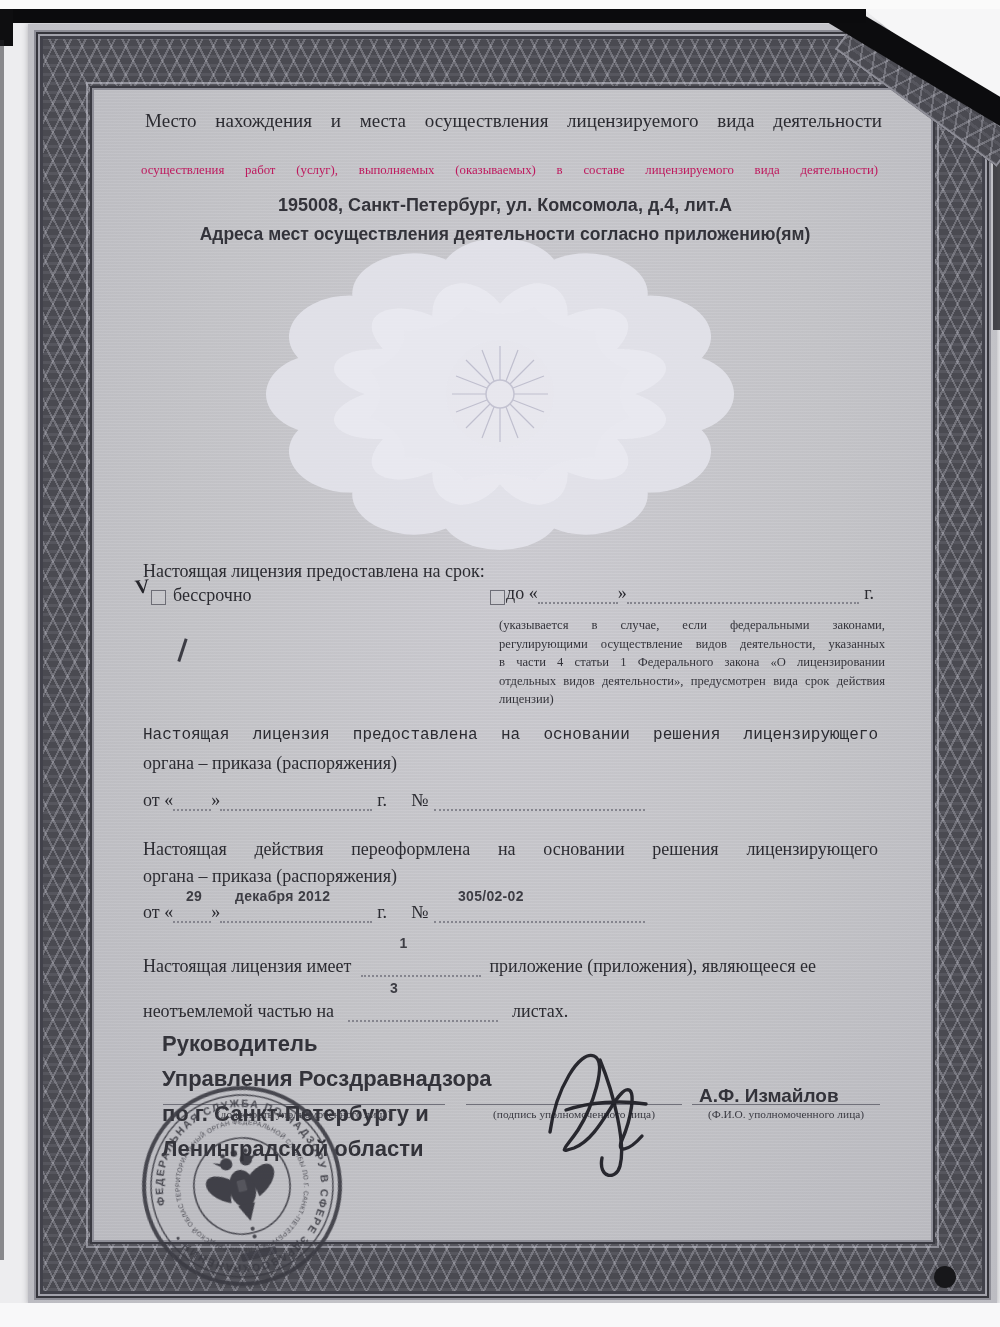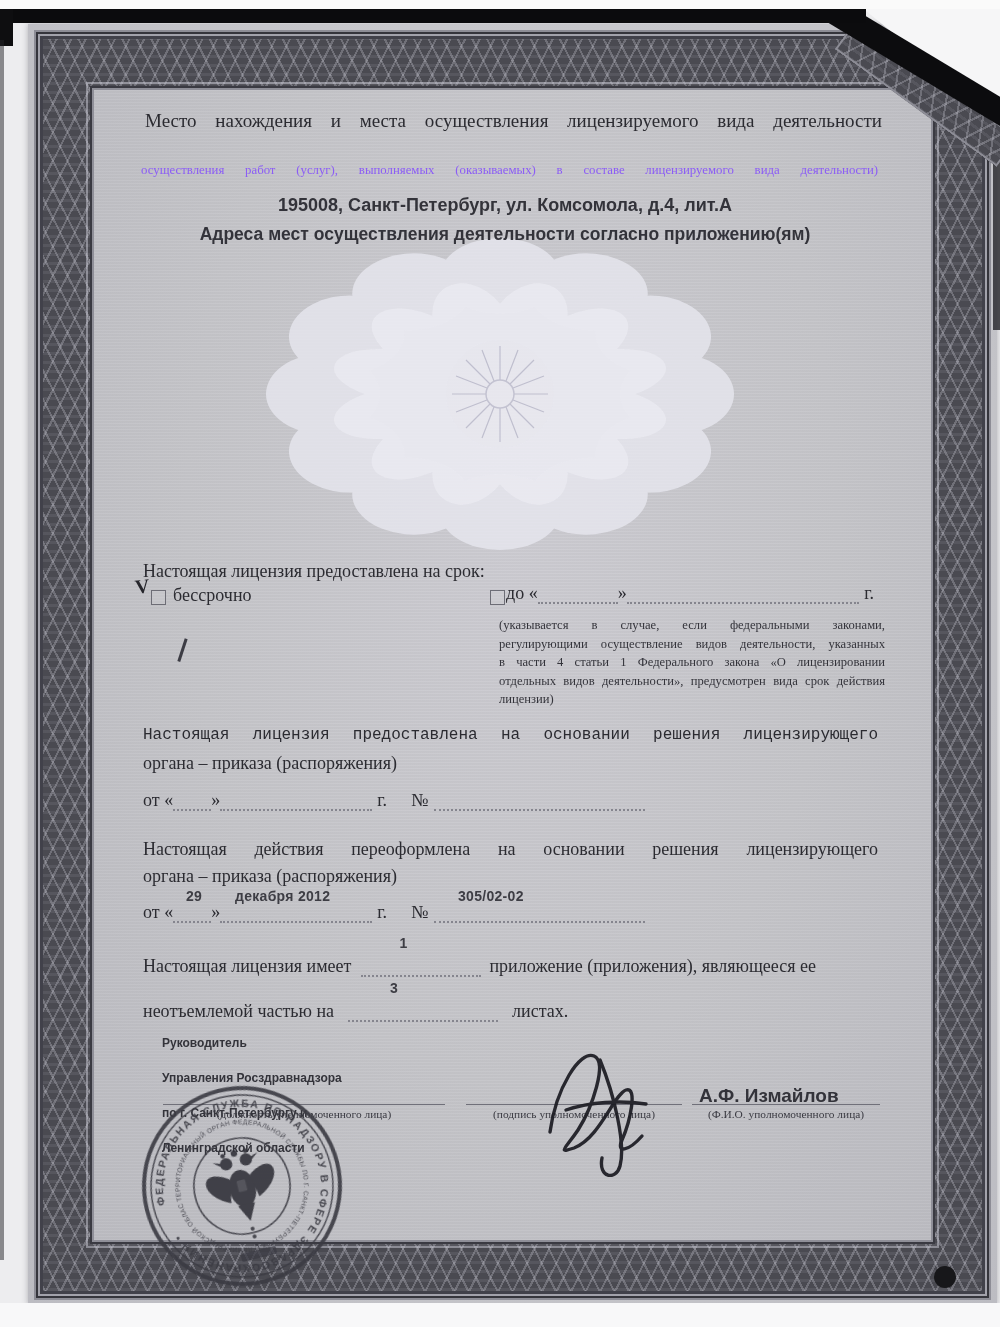--- a/index.html
+++ b/index.html
@@ -86,21 +86,21 @@
         <path d="M0,-48 L0,-14 M0,14 L0,48 M-48,0 L-14,0 M14,0 L48,0"></path>
         <path d="M-34,-34 L-10,-10 M10,10 L34,34 M34,-34 L10,-10 M-10,10 L-34,34"></path>
         <path d="M-18,-44 L-6,-13 M18,-44 L6,-13 M-18,44 L-6,13 M18,44 L6,13"></path>
         <path d="M-44,-18 L-13,-6 M-44,18 L-13,6 M44,-18 L13,-6 M44,18 L13,6"></path>
       </g>
       <circle r="14" fill="none" stroke="#c2c2d2" stroke-width="1.5"></circle>
     </g>
   </svg>
 
   <div class="abs ser jfull z6" style="left:145px;top:110px;width:737px;font-size:19px;word-spacing:3px;">Место нахождения и места осуществления лицензируемого вида деятельности</div>
-  <div class="abs ser jfull z6" style="left:141px;top:163px;width:737px;font-size:12.8px;color:#8b5cf6;">осуществления работ (услуг),  выполняемых (оказываемых) в составе лицензируемого вида деятельности)</div>
+  <div class="abs ser jfull z6" style="left:141px;top:163px;width:737px;font-size:12.8px;color:#be185d;">осуществления работ (услуг),  выполняемых (оказываемых) в составе лицензируемого вида деятельности)</div>
   <div class="abs sansb cen z6" style="left:130px;top:187px;width:750px;font-size:18px;">195008, Санкт-Петербург, ул. Комсомола, д.4, лит.А</div>
   <div class="abs sansb cen z6" style="left:130px;top:216px;width:750px;font-size:17.5px;">Адреса мест осуществления деятельности согласно приложению(ям)</div>
 
   <div class="abs ser z6" style="left:143px;top:561px;font-size:18px;">Настоящая лицензия предоставлена на срок:</div>
   <div class="abs ser z6" style="left:135px;top:575px;font-size:20px;font-weight:bold;transform:rotate(-6deg);color:#26262c;">V</div>
   <div class="abs cb z6" style="left:151px;top:590px;"></div>
   <div class="abs ser z6" style="left:173px;top:585px;font-size:18px;">бессрочно</div>
 
   <div class="abs cb z6" style="left:490px;top:590px;"></div>
   <div class="abs row z6" style="left:506px;top:583px;width:368px;font-size:18px;">
@@ -156,21 +156,21 @@
     <span class="lbl ser" style="padding-left:8px;">приложение (приложения), являющееся ее</span>
   </div>
   <div class="abs row z6" style="left:143px;top:1001px;width:740px;font-size:18px;">
     <span class="lbl ser">неотъемлемой частью на</span>
     <span class="dash" style="width:150px;margin-left:14px;position:relative;">
       <span class="abs fillv" style="left:42px;top:-21px;">3</span>
     </span>
     <span class="lbl ser" style="padding-left:14px;">листах.</span>
   </div>
 
-  <div class="abs z6" style="left:162px;top:1022px;width:340px;line-height:27px;font-size:12px;">
+  <div class="abs z6" style="left:162px;top:1022px;width:340px;line-height:27px;font-size:22px;">
     <div class="sansb">Руководитель</div>
     <div class="sansb">Управления Росздравнадзора</div>
     <div class="sansb">по г. Санкт-Петербургу и</div>
     <div class="sansb">Ленинградской области</div>
   </div>
   <div class="abs sansb z6" style="left:699px;top:1077px;font-size:19px;">А.Ф. Измайлов</div>
 
   <div class="abs sigline z6" style="left:163px;top:1104px;width:282px;"></div>
   <div class="abs sigline z6" style="left:466px;top:1104px;width:216px;"></div>
   <div class="abs sigline z6" style="left:692px;top:1104px;width:188px;"></div>

